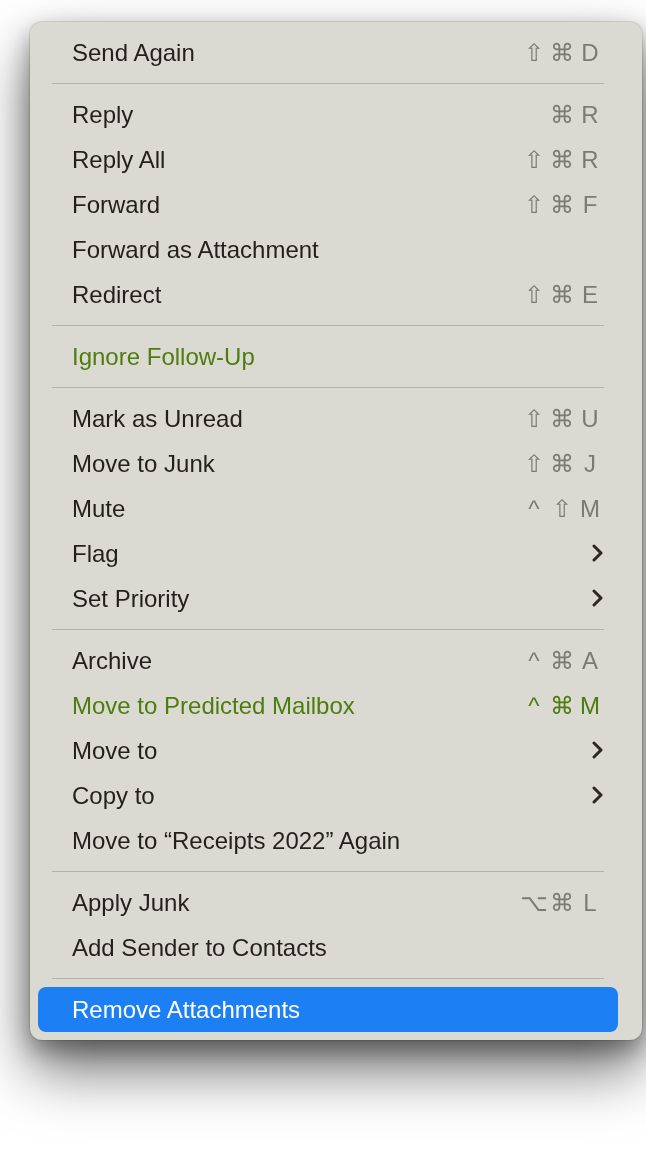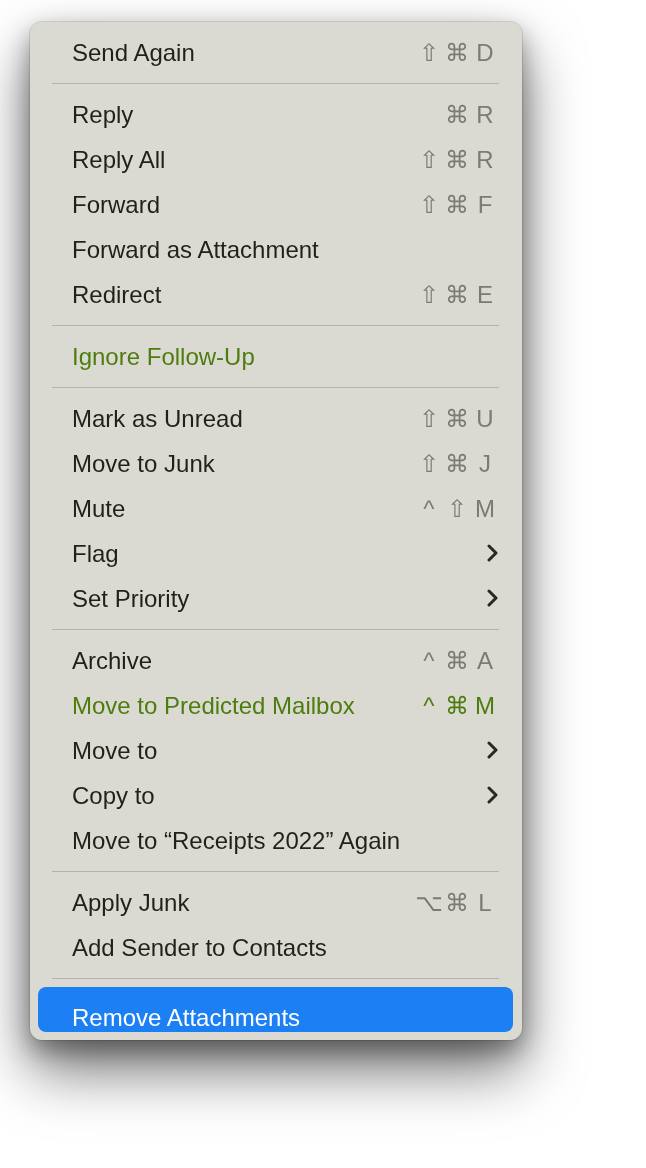--- a/index.html
+++ b/index.html
@@ -7,28 +7,28 @@
     padding: 0;
     background: #ffffff;
     width: 646px;
     height: 1168px;
     font-family: -apple-system, "Helvetica Neue", Helvetica, Arial, sans-serif;
   }
   .menu {
     position: absolute;
     left: 30px;
     top: 22px;
-    width: 492px;
+    width: 612px;
     background: #dbdad2;
     border-radius: 12px;
     box-shadow:
       0 0 0 1px rgba(0,0,0,0.1),
       0 30px 60px rgba(0,0,0,0.55),
       0 10px 25px rgba(0,0,0,0.35);
-    padding: 8px 1px 8px 0;
+    padding: 8px 16px 8px 0;
     box-sizing: border-box;
     overflow: hidden;
   }
   .item {
     display: flex;
     align-items: center;
     justify-content: space-between;
     height: 45px;
     padding: 0 22px 0 42px;
     font-size: 24px;
@@ -37,21 +37,20 @@
   }
   .item.disabled .label,
   .item.disabled .shortcut {
     color: #4d7c0f;
   }
   .item.highlight {
     background: #1c7ff3;
     border-radius: 8px;
     margin: 0 8px;
     padding: 0 14px 0 34px;
-    align-items: flex-end;
   }
   .item.highlight .label { color: #ffffff; }
   .label { flex: 1; white-space: nowrap; }
   .shortcut {
     display: flex;
     gap: 0px;
     color: #7c7a75;
     font-size: 24px;
     letter-spacing: 0px;
     white-space: nowrap;

